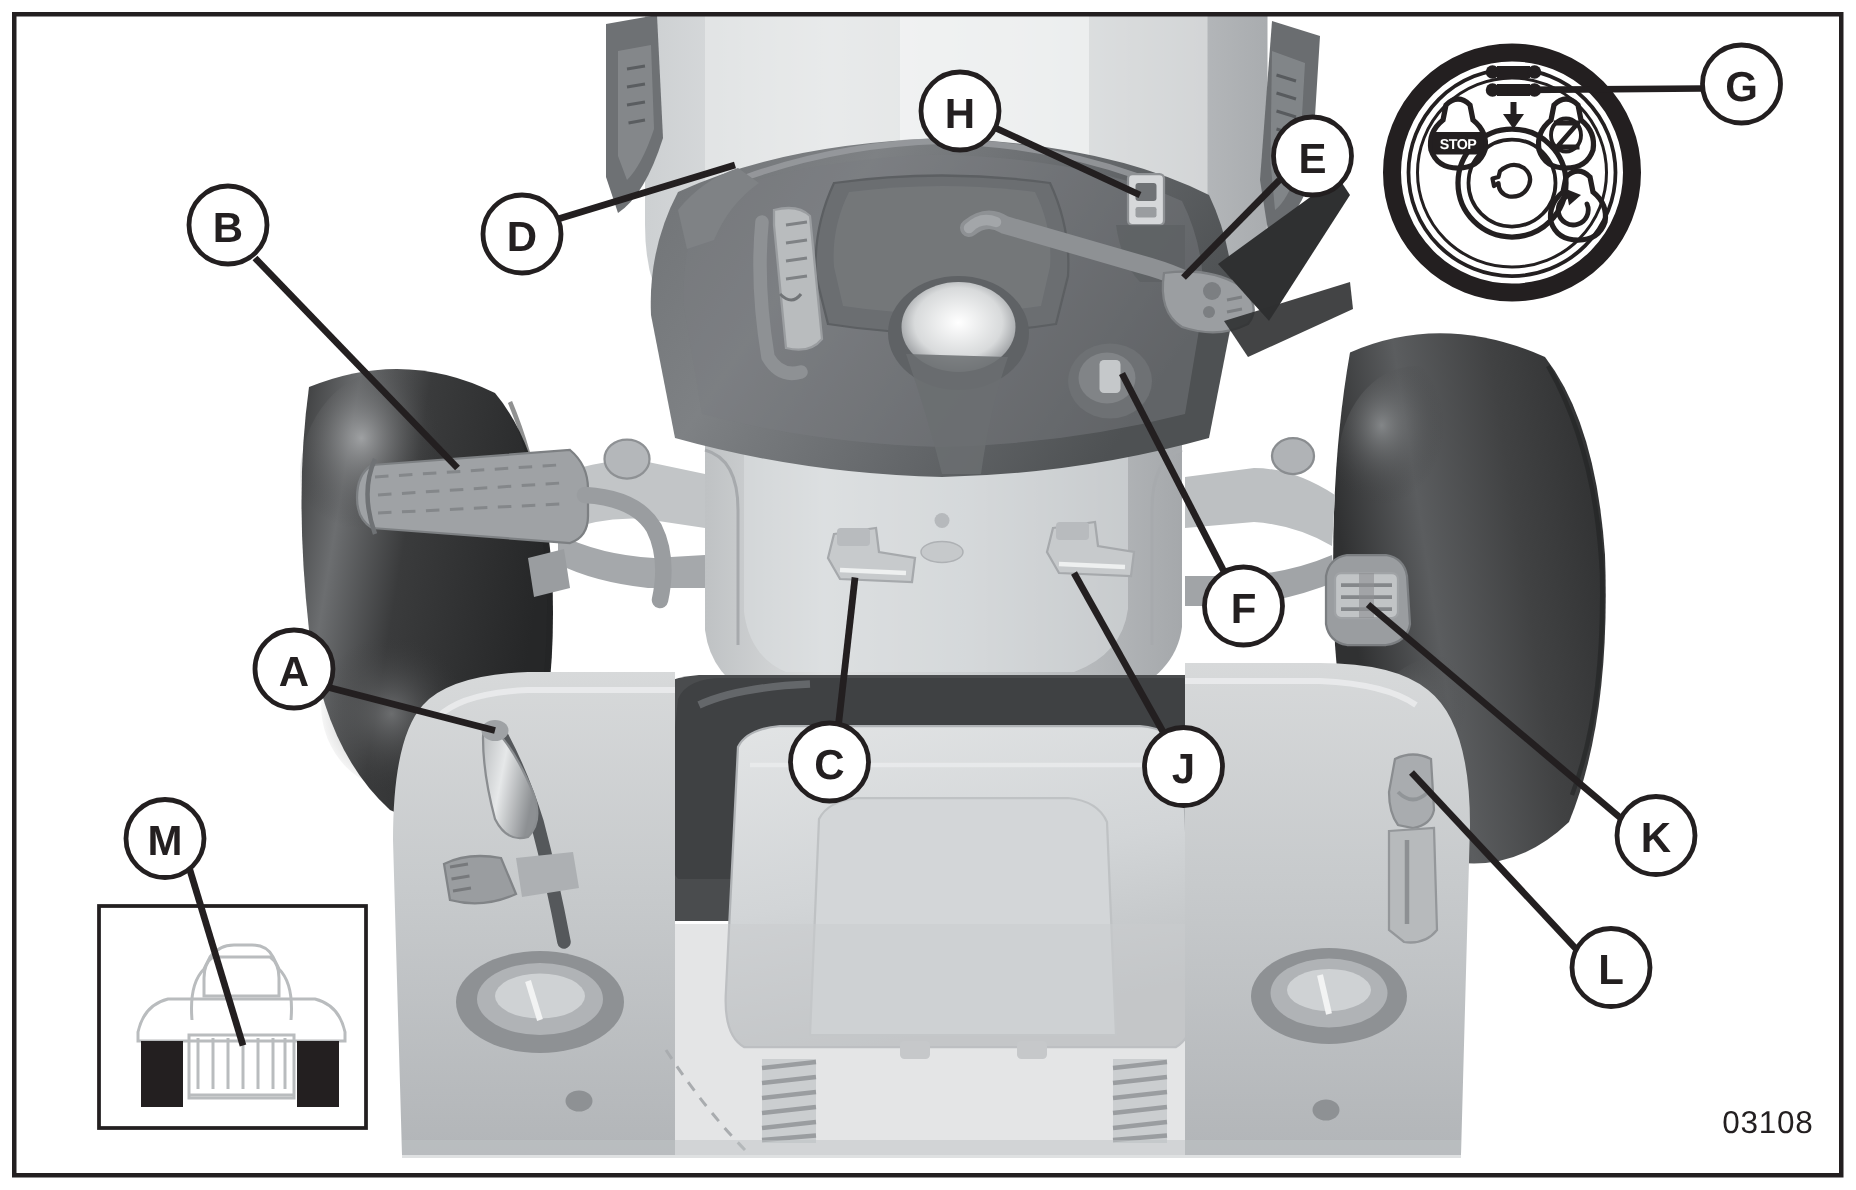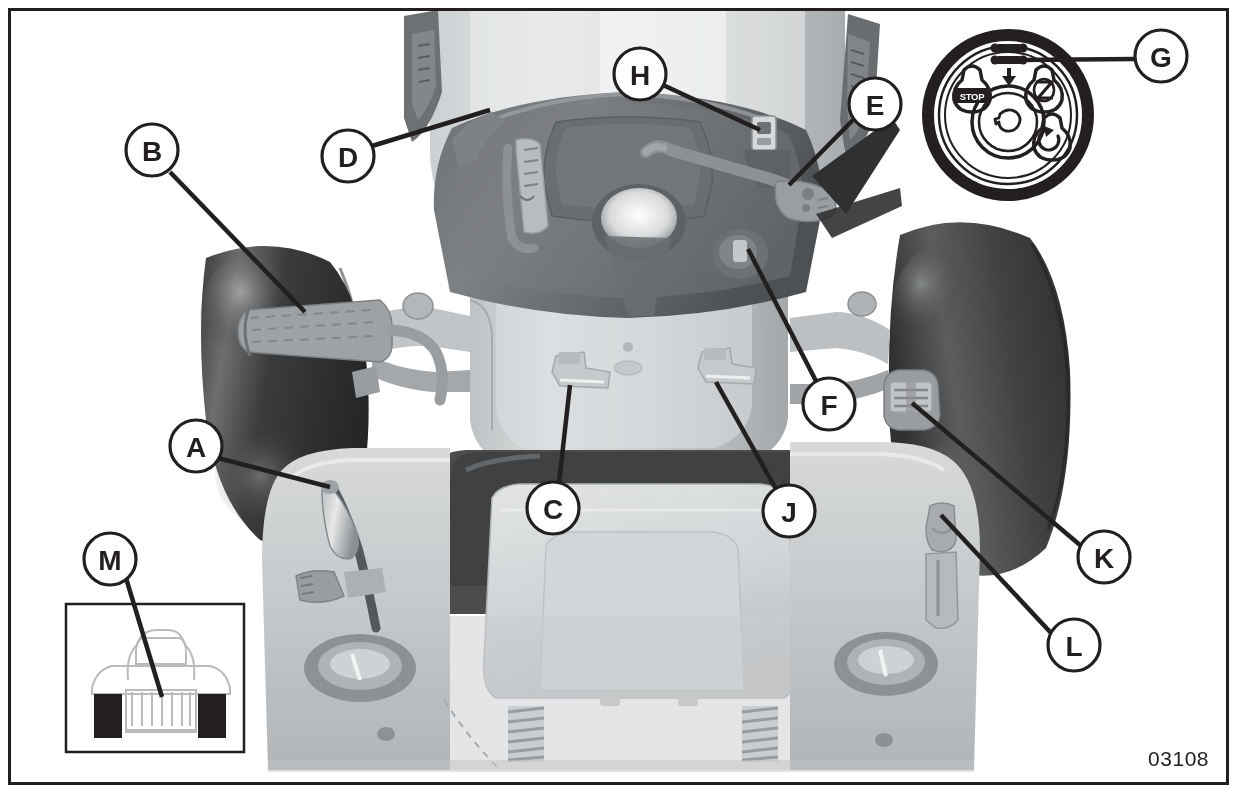--- a/index.html
+++ b/index.html
@@ -2,21 +2,21 @@
 <html><head>
 <meta charset="utf-8">
 <style>
   html,body{margin:0;padding:0;background:#fff;}
   body{width:1237px;height:793px;overflow:hidden;
        font-family:"Liberation Sans", sans-serif;}
   #page{position:relative;width:1237px;height:793px;background:#ffffff;}
   #frame{position:absolute;left:8px;top:8px;width:1221px;height:777px;
          border:3px solid #231f20;box-sizing:border-box;}
   #art{position:absolute;left:0;top:0;width:1237px;height:793px;}
-  .figcode{position:absolute;right:28px;bottom:22px;font-size:21px;
+  .figcode{position:absolute;right:28px;bottom:32px;font-size:21px;
            color:#231f20;letter-spacing:.5px;font-family:"Liberation Sans",sans-serif;}
   svg{display:block;}
   text{font-family:"Liberation Sans", sans-serif;}
 </style>
 </head>
 <body>
 
 <div id="page">
 
   <svg id="art" viewBox="0 0 1237 793" width="1237" height="793">

